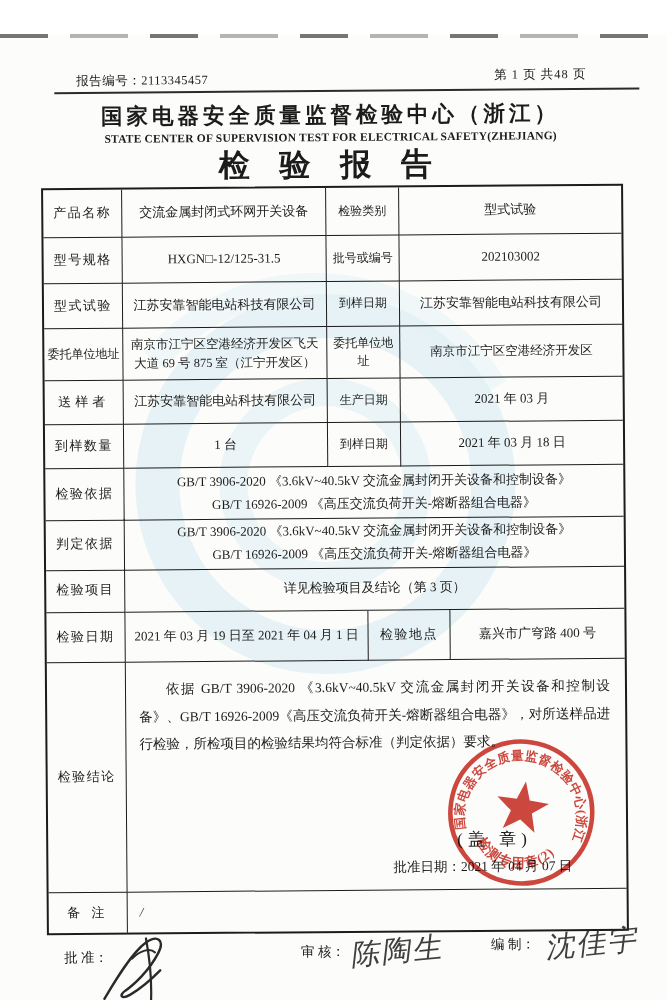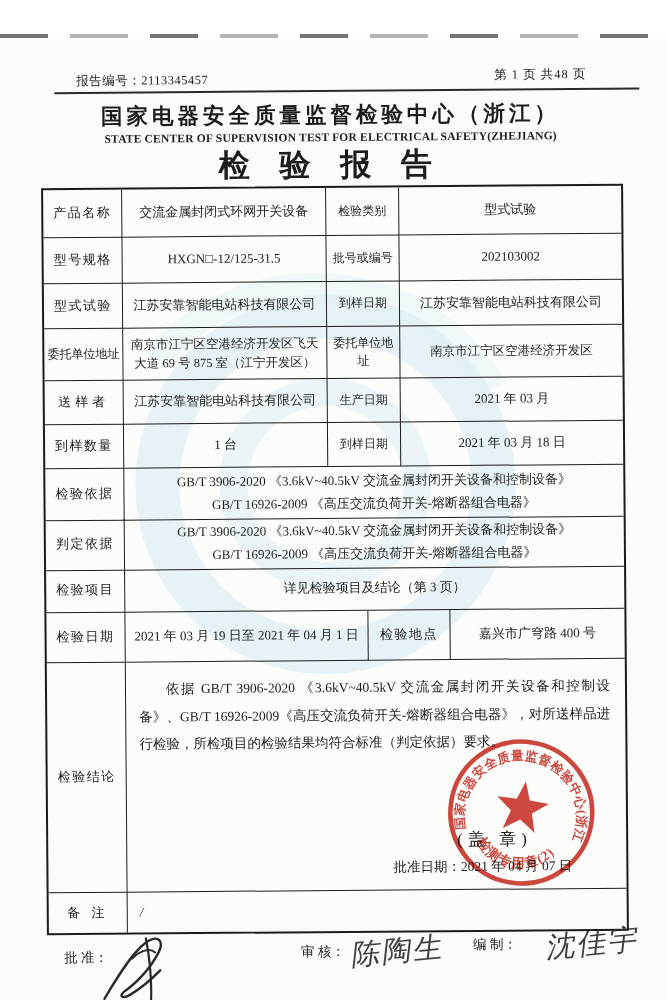--- a/index.html
+++ b/index.html
@@ -174,19 +174,19 @@
     </div>
 
     <span class="sig-label" style="left:60px;top:913px">批 准：</span>
     <svg class="approve-sig" width="120" height="105" viewBox="0 0 120 105">
       <path d="M16,70 C28,50 44,24 58,14 C70,6 77,12 70,25 C61,42 46,56 37,62 C30,67 33,71 42,66 C54,59 66,48 72,42" fill="none" stroke="#2a2a2a" stroke-width="2.4" stroke-linecap="round"></path>
       <path d="M58,10 C62,32 64,58 62,82 C61,94 60,99 58,104" fill="none" stroke="#2a2a2a" stroke-width="2.2" stroke-linecap="round"></path>
       <path d="M44,30 C52,22 62,19 67,24" fill="none" stroke="#2a2a2a" stroke-width="2" stroke-linecap="round"></path>
     </svg>
     <span class="sig-label" style="left:297px;top:909px">审 核：</span>
     <span class="sig-name" style="left:348px;top:898px">陈陶生</span>
-    <span class="sig-label" style="left:469px;top:903px">编 制：</span>
+    <span class="sig-label" style="left:487px;top:903px">编 制：</span>
     <span class="sig-name" style="left:543px;top:892px">沈佳宇</span>
 
   </div>
 
   <div class="scan-bottom"></div>
 </div>
 
 </body></html>

